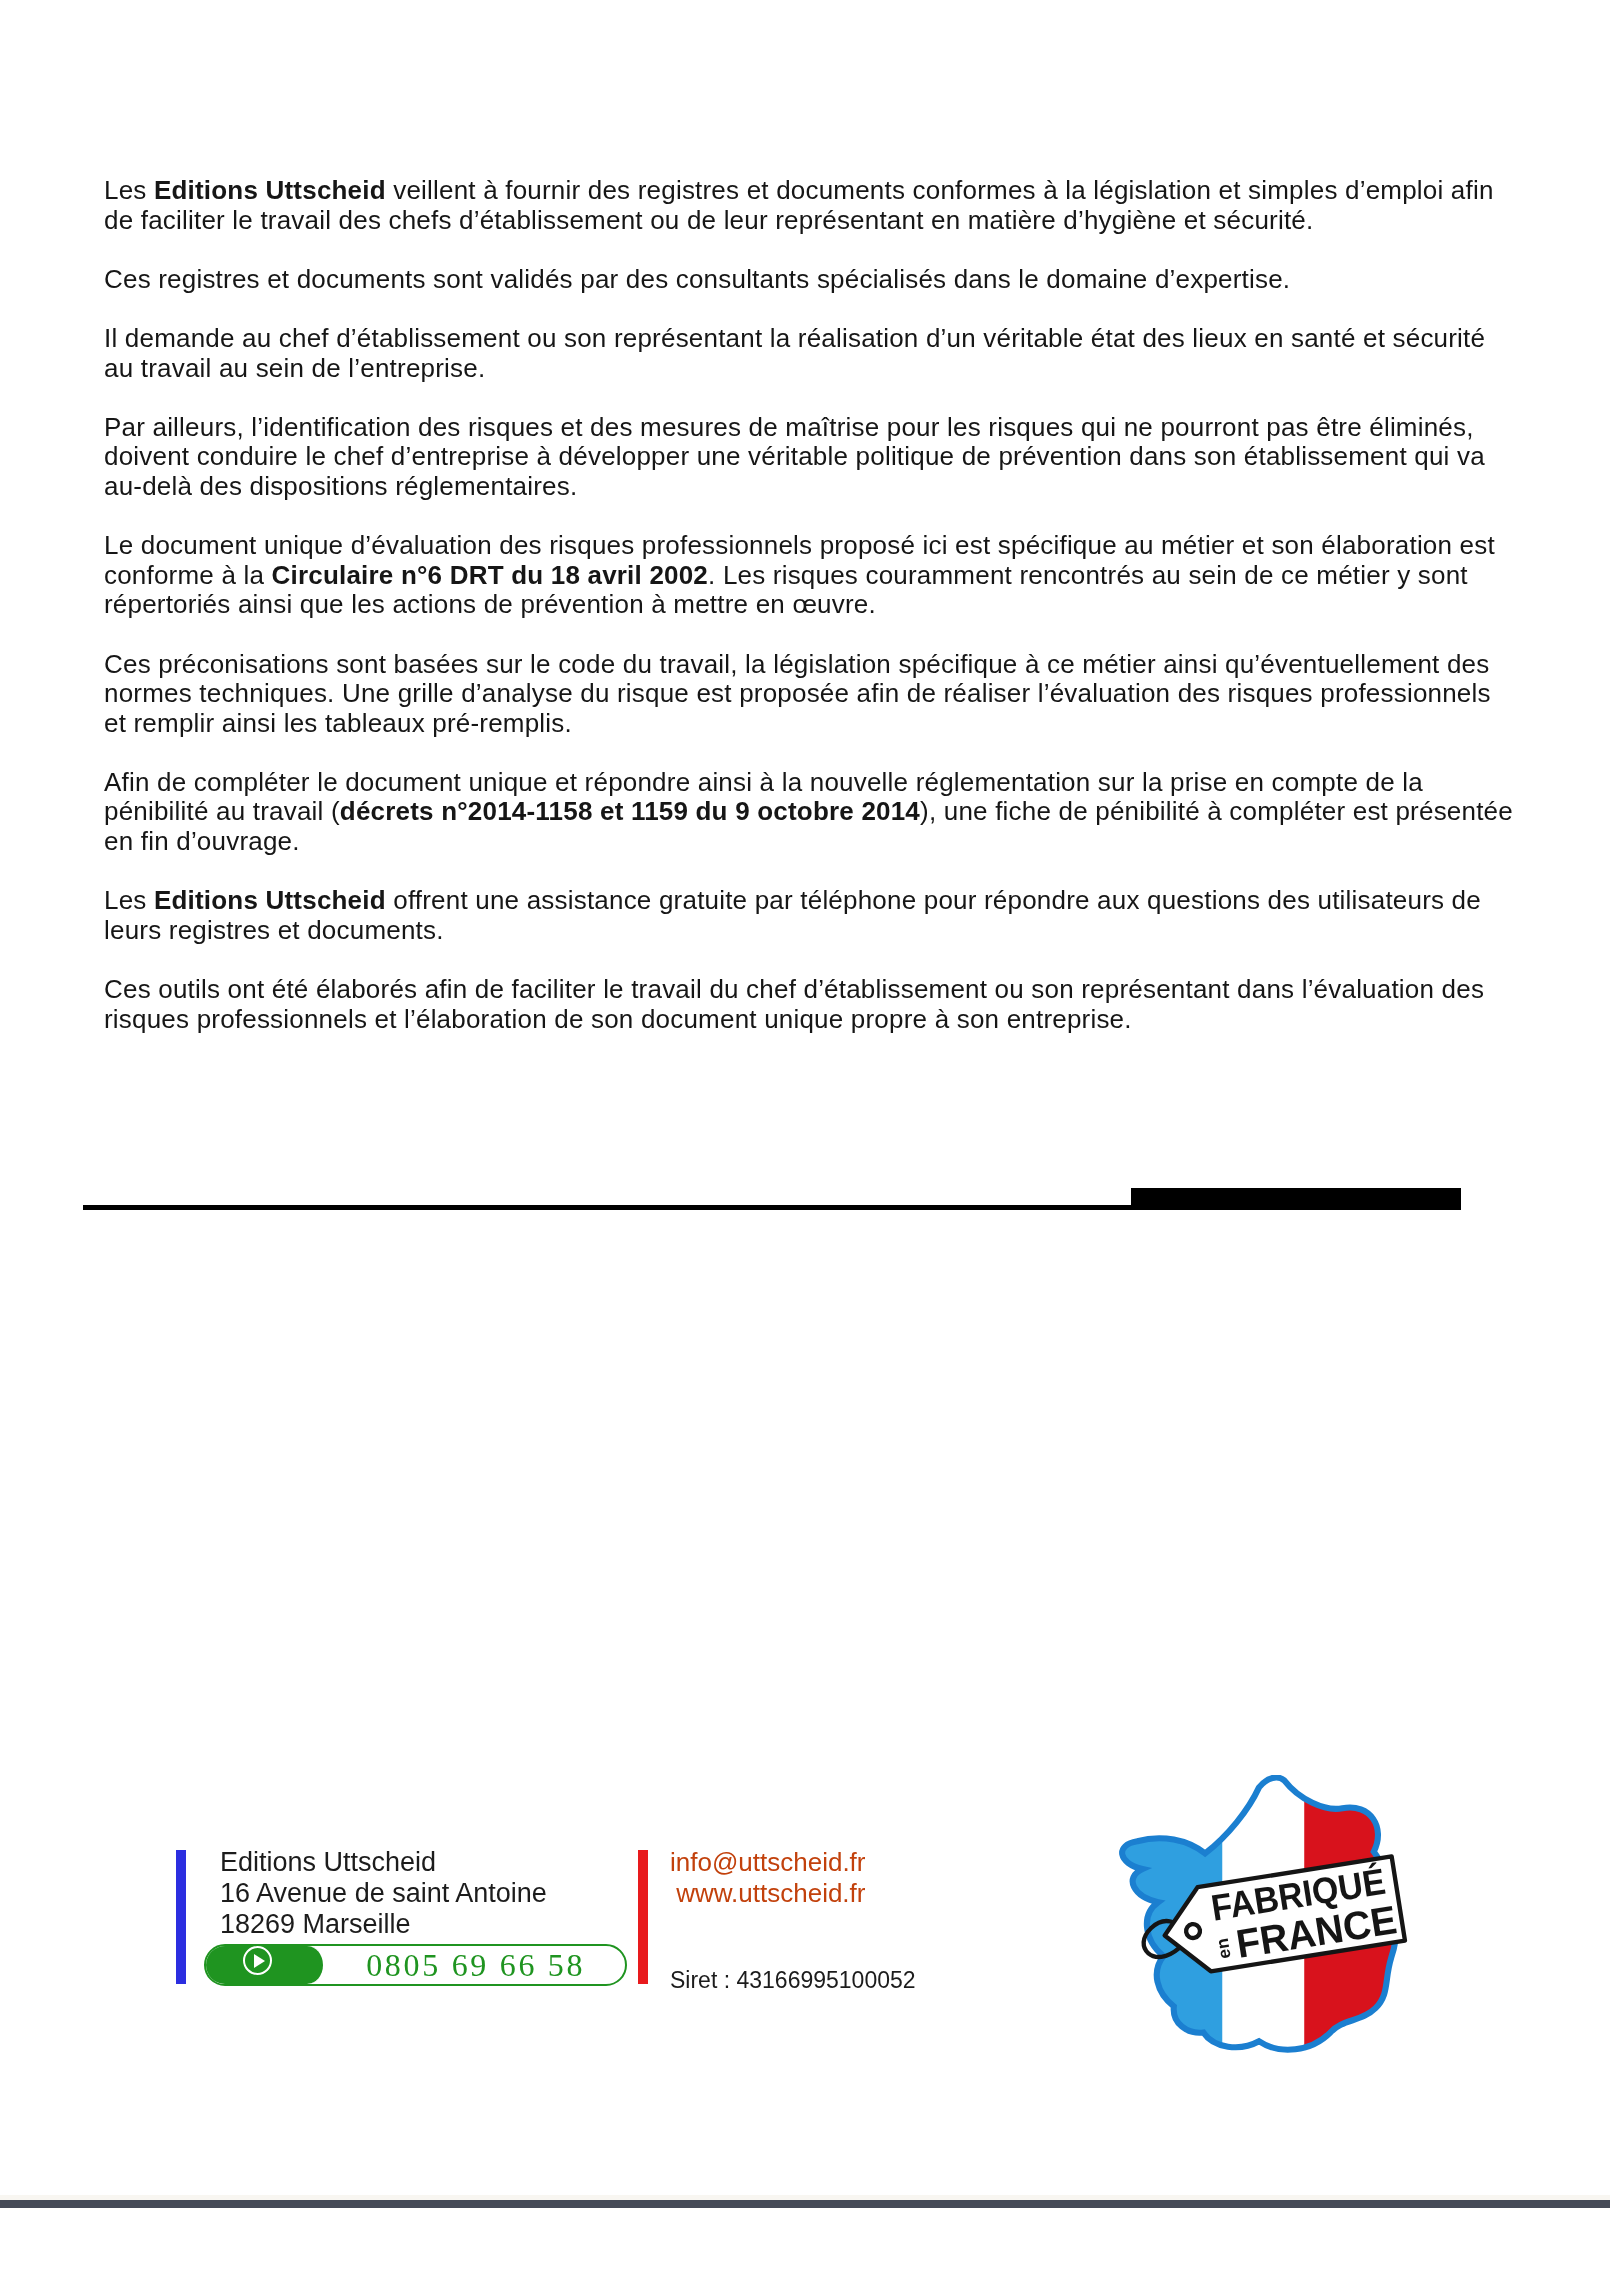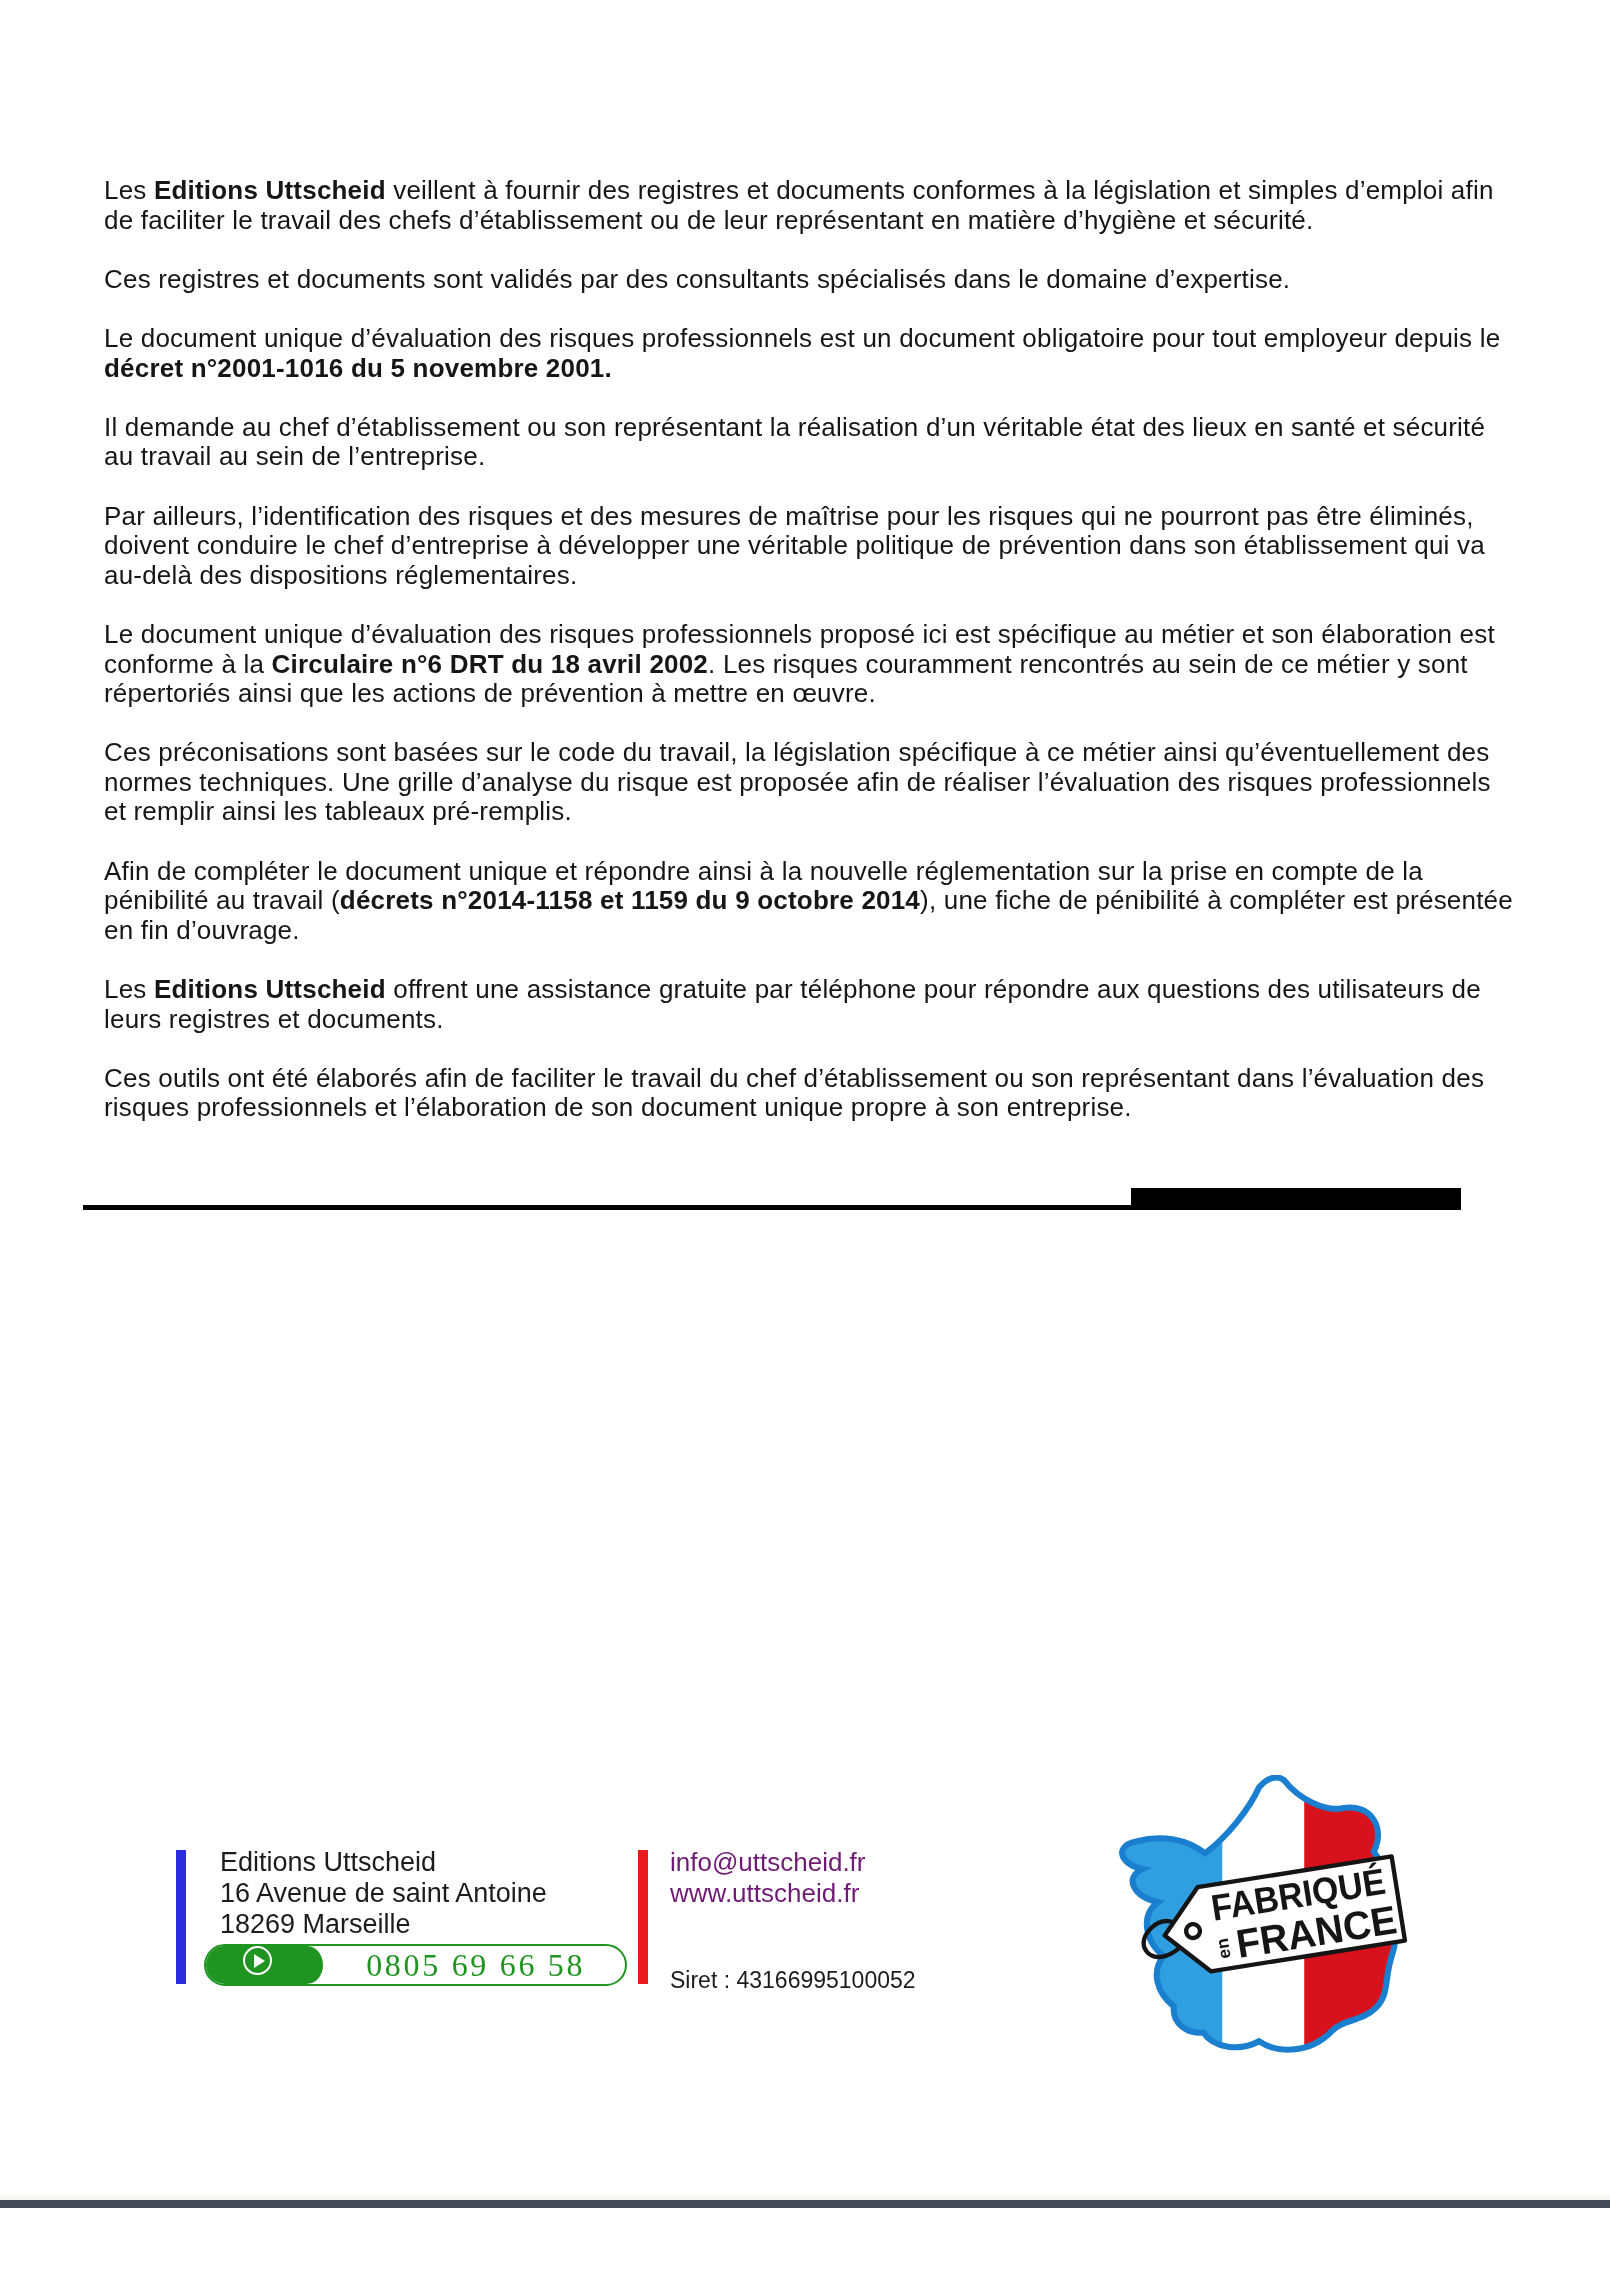--- a/index.html
+++ b/index.html
@@ -76,21 +76,22 @@
     font-size: 27px;
     line-height: 31px;
     color: #1c1c1c;
   }
   .contact-block {
     position: absolute;
     left: 670px;
     top: 1847px;
     font-size: 26px;
     line-height: 31px;
-    color: #701a75;
+    color: #c2410c;
+    text-align: right;
   }
   .siret-line {
     position: absolute;
     left: 670px;
     top: 1967px;
     font-size: 23px;
     color: #1c1c1c;
   }
 
   
@@ -186,21 +187,20 @@
   }
 </style>
 </head>
 <body>
 
 <div class="page">
 
   <main class="body-text">
       <p><span>Les </span><strong>Editions Uttscheid</strong><span> veillent à fournir des registres et documents conformes à la législation et simples d’emploi afin de faciliter le travail des chefs d’établissement ou de leur représentant en matière d’hygiène et sécurité.</span></p>
       <p><span>Ces registres et documents sont validés par des consultants spécialisés dans le domaine d’expertise.</span></p>
-      <p><span>Le document unique d’évaluation des risques professionnels est un document obligatoire pour tout employeur depuis le </span><strong>décret n°2001-1016 du 5 novembre 2001.</strong></p>
       <p><span>Il demande au chef d’établissement ou son représentant la réalisation d’un véritable état des lieux en santé et sécurité au travail au sein de l’entreprise.</span></p>
       <p><span>Par ailleurs, l’identification des risques et des mesures de maîtrise pour les risques qui ne pourront pas être éliminés, doivent conduire le chef d’entreprise à développer une véritable politique de prévention dans son établissement qui va au-delà des dispositions réglementaires.</span></p>
       <p><span>Le document unique d’évaluation des risques professionnels proposé ici est spécifique au métier et son élaboration est conforme à la </span><strong>Circulaire n°6 DRT du 18 avril 2002</strong><span>. Les risques couramment rencontrés au sein de ce métier y sont répertoriés ainsi que les actions de prévention  à mettre en œuvre.</span></p>
       <p><span>Ces préconisations sont basées sur le code du travail, la législation spécifique à ce métier ainsi qu’éventuellement des normes techniques. Une grille d’analyse du risque est proposée afin de réaliser l’évaluation des risques professionnels et remplir ainsi les tableaux pré-remplis.</span></p>
       <p><span>Afin de compléter le document unique et répondre ainsi à la nouvelle réglementation  sur la prise en compte de la pénibilité au travail (</span><strong>décrets n°2014-1158 et 1159 du 9 octobre 2014</strong><span>), une fiche de pénibilité à compléter est présentée en fin d’ouvrage.</span></p>
       <p><span>Les </span><strong>Editions Uttscheid</strong><span> offrent une assistance gratuite par téléphone pour répondre aux questions des utilisateurs de leurs registres et documents.</span></p>
       <p><span>Ces outils ont été élaborés afin de faciliter le travail du chef d’établissement ou son représentant dans l’évaluation des risques professionnels et l’élaboration de son document unique propre à son entreprise.</span></p>
     </main>
 
   <div class="divider-line"></div>

